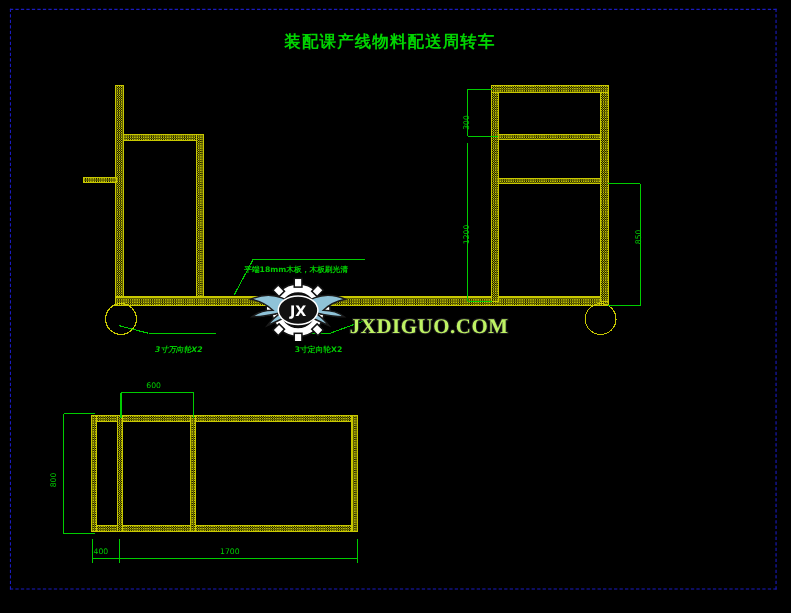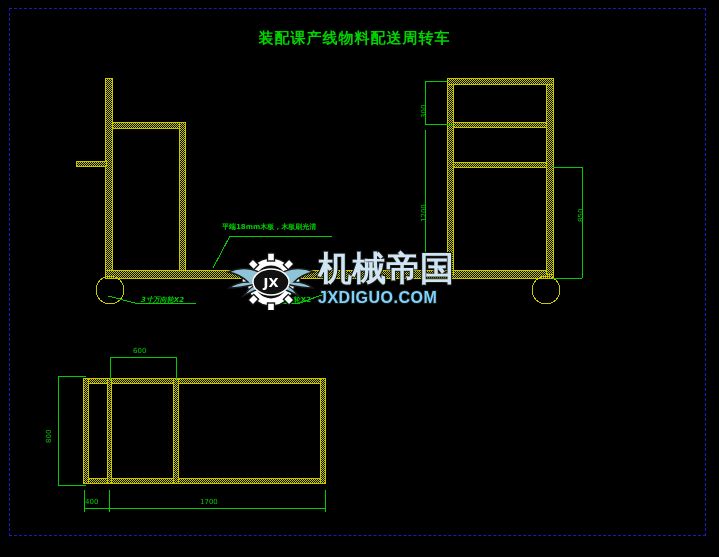--- a/index.html
+++ b/index.html
@@ -58,20 +58,21 @@
     height: 557px;
   }
 
   
   .anno {
     position: absolute;
     color: #00cc00;
     font-size: 7px;
     white-space: nowrap;
     line-height: 1;
+    margin-top: 18px;
   }
   .anno.bold { font-weight: bold; }
 
   .dim-text {
     position: absolute;
     color: #00cc00;
     font-size: 7px;
     white-space: nowrap;
     line-height: 1;
   }
@@ -111,29 +112,29 @@
     color: #cfe6f2;
     letter-spacing: 0px;
     line-height: 40px;
     -webkit-text-stroke: 2px #1b1b1b;
     paint-order: stroke fill;
     white-space: nowrap;
   }
   .wm-en {
     position: absolute;
     left: 0; top: 36px;
-    font-size: 16px;
+    font-size: 19px;
     font-weight: bold;
-    color: #7dd3fc;
+    color: #bef264;
     letter-spacing: 0.5px;
     line-height: 24px;
     -webkit-text-stroke: 2px #1b1b1b;
     paint-order: stroke fill;
     white-space: nowrap;
-    font-family: Liberation Sans, sans-serif;
+    font-family: Liberation Serif, serif;
   }
 </style>
 </head>
 <body>
 
 <div id="canvas">
 
   <div class="sheet-border"></div>
 
   <div class="title">装配课产线物料配送周转车</div>
@@ -276,18 +277,17 @@
                  C24,36 20,40 17,44 C26,40 34,36 42,33 Z"></path>
         <path d="M48,26 C60,16 74,14 88,20 C78,22 72,26 68,30 C76,30 82,32 87,36 C76,36 68,34 60,32
                  C66,36 70,40 73,44 C64,40 56,36 48,33 Z"></path>
       </g>
 
       <ellipse cx="45" cy="30" rx="18" ry="13" fill="#111111" stroke="#ffffff" stroke-width="1.4"></ellipse>
       <text x="45" y="35" text-anchor="middle" fill="#ffffff" font-size="13" font-weight="bold" font-family="DejaVu Sans, Liberation Sans, sans-serif">JX</text>
     </svg>
 
     <div class="wm-text">
-      <div class="wm-cn">机械帝国</div>
       <div class="wm-en">JXDIGUO.COM</div>
     </div>
   </div>
 
 </div>
 
 </body></html>

